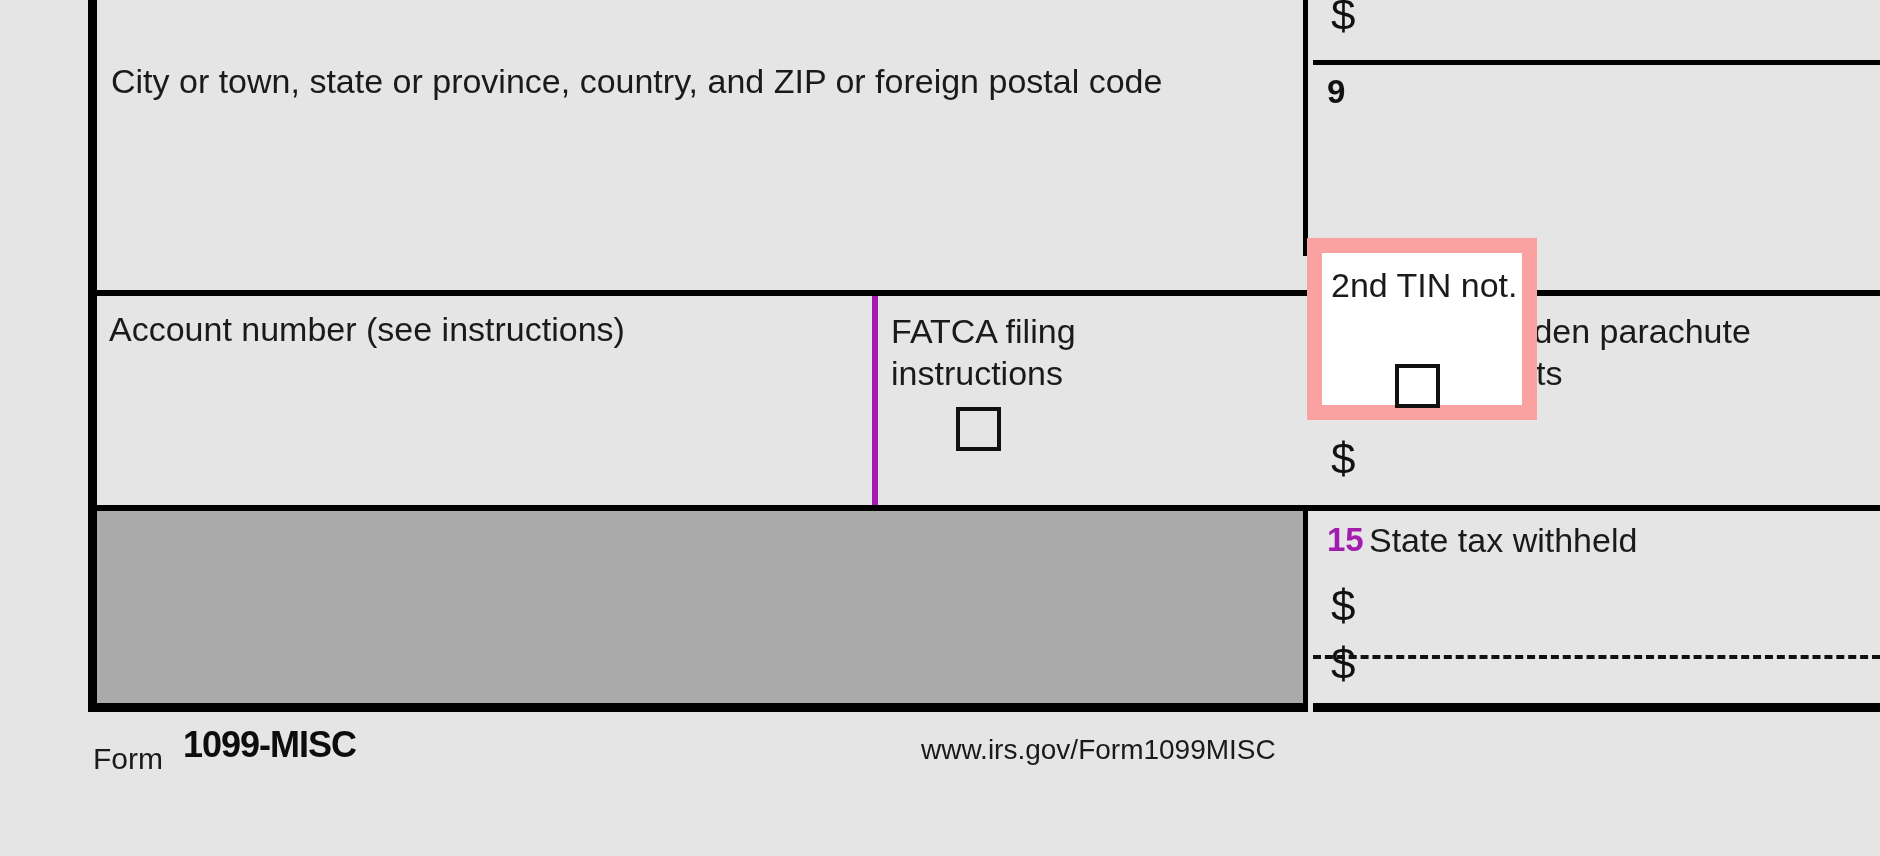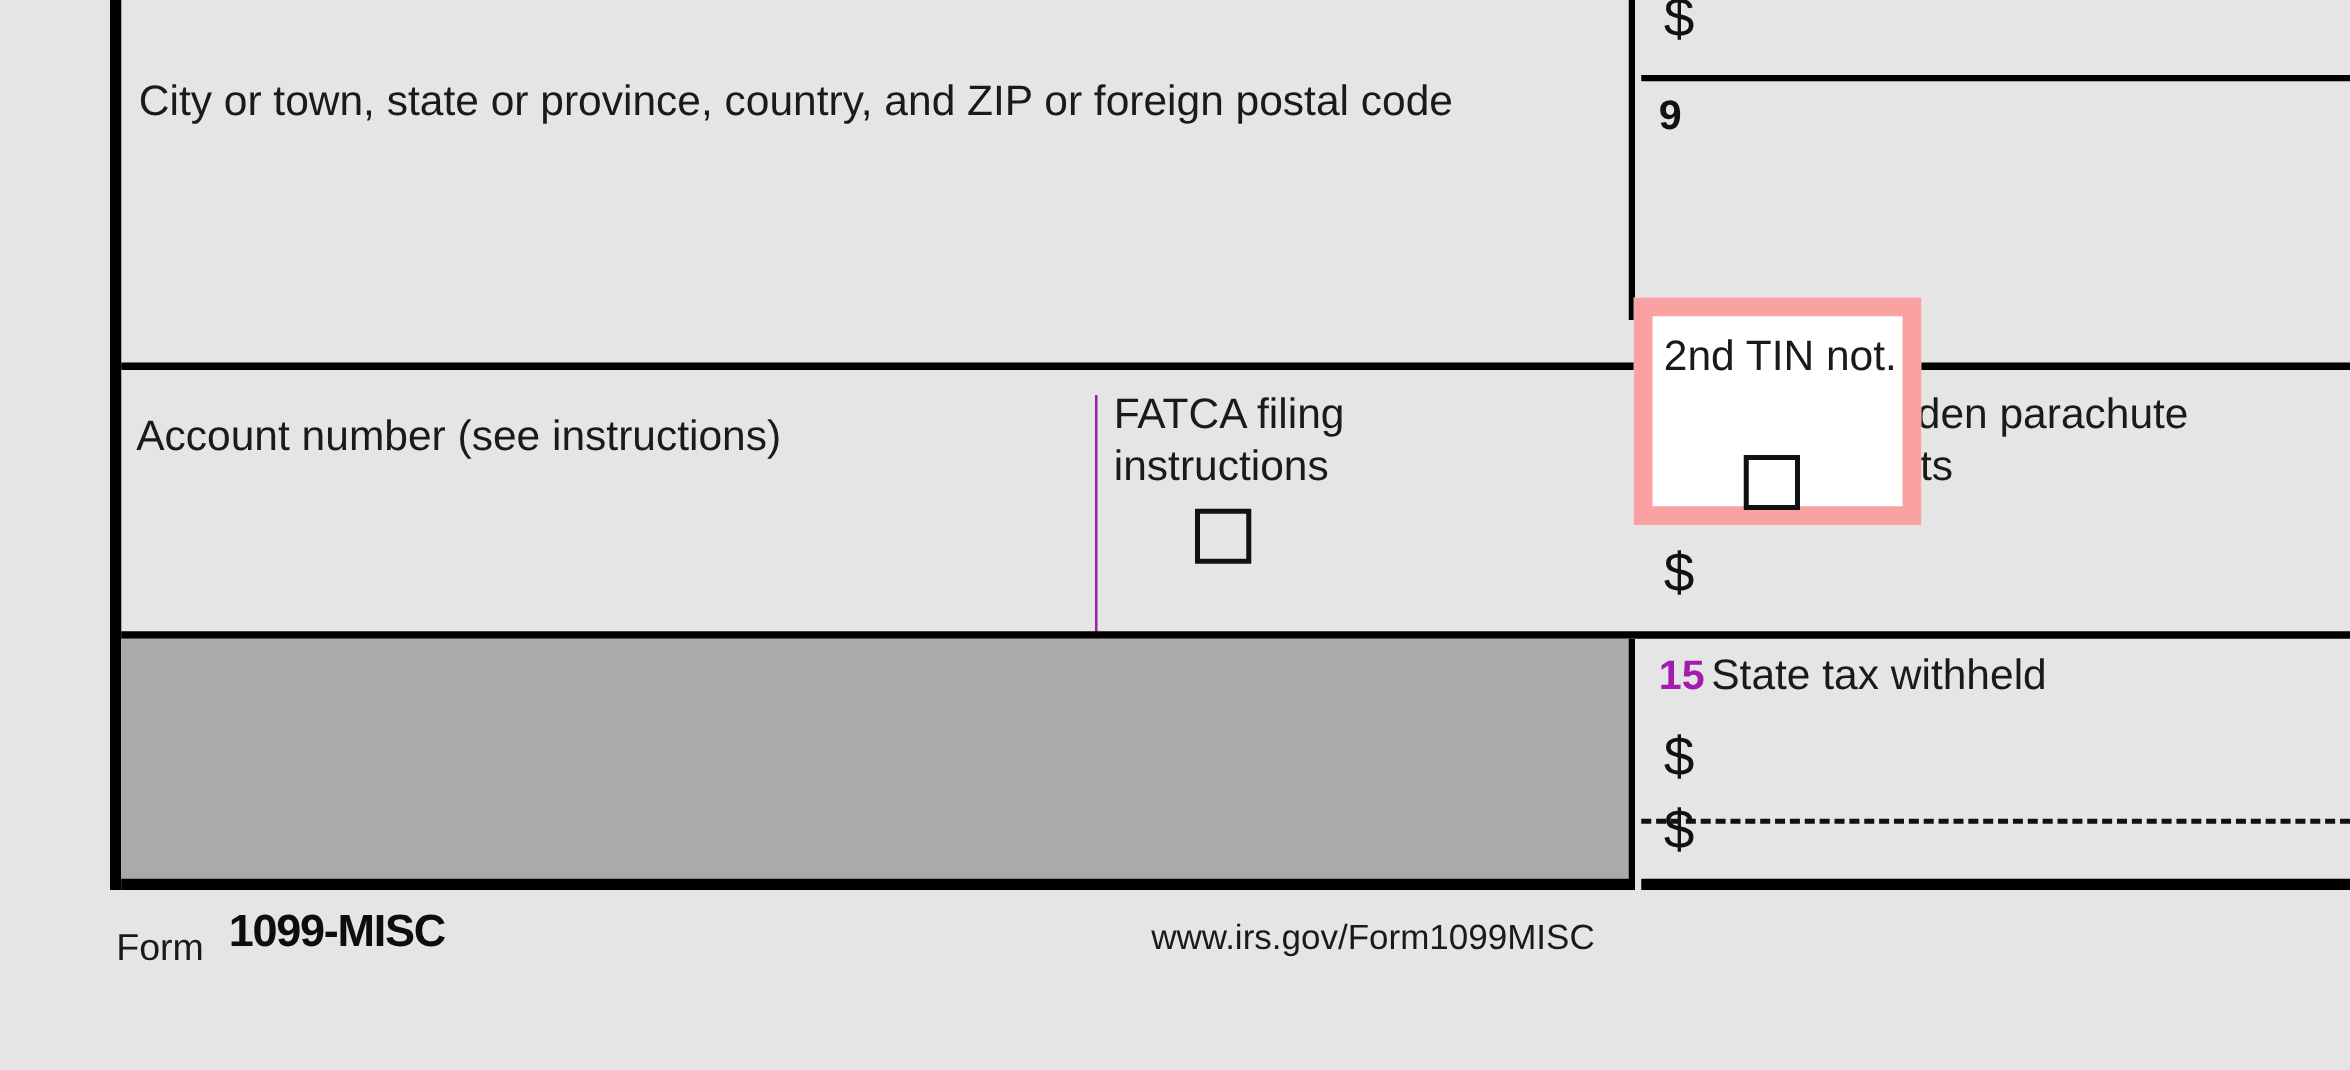--- a/index.html
+++ b/index.html
@@ -104,23 +104,22 @@
     height: 215px;
     border-top: 6px solid #000;
     box-sizing: border-box;
   }
   .cell-account {
     position: absolute;
     left: 0px;
     top: 0px;
     width: 781px;
     height: 209px;
-    border-right: 2px solid #a21caf;
-    box-sizing: border-box;
-    margin-top: 20px;
+    border-right: 6px solid #a21caf;
+    box-sizing: border-box;
   }
   .cell-account .label {
     position: absolute;
     left: 12px;
     top: 14px;
     font-size: 34px;
     color: #1a1a1a;
     white-space: nowrap;
   }
 

